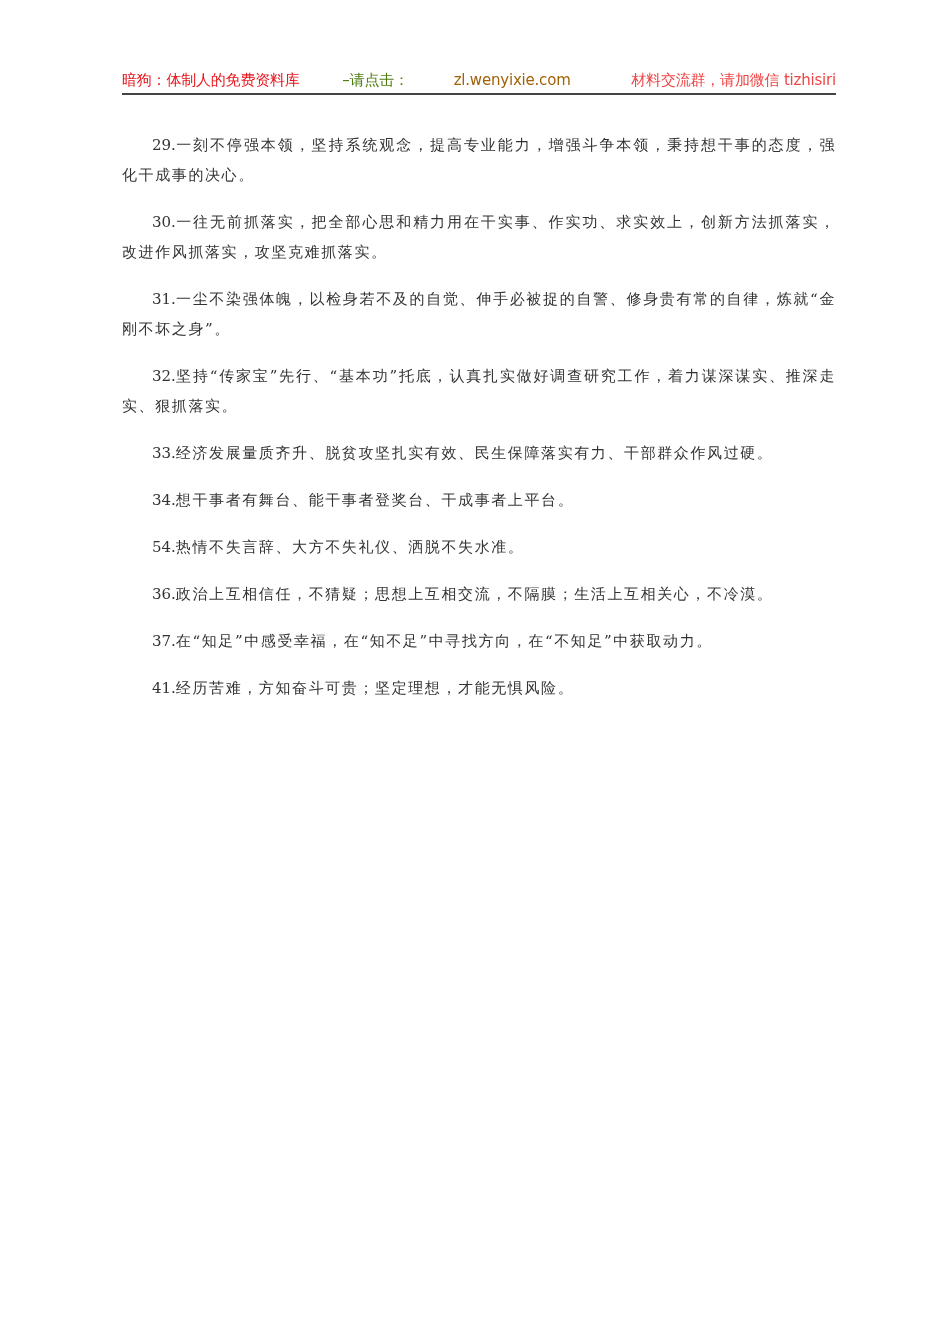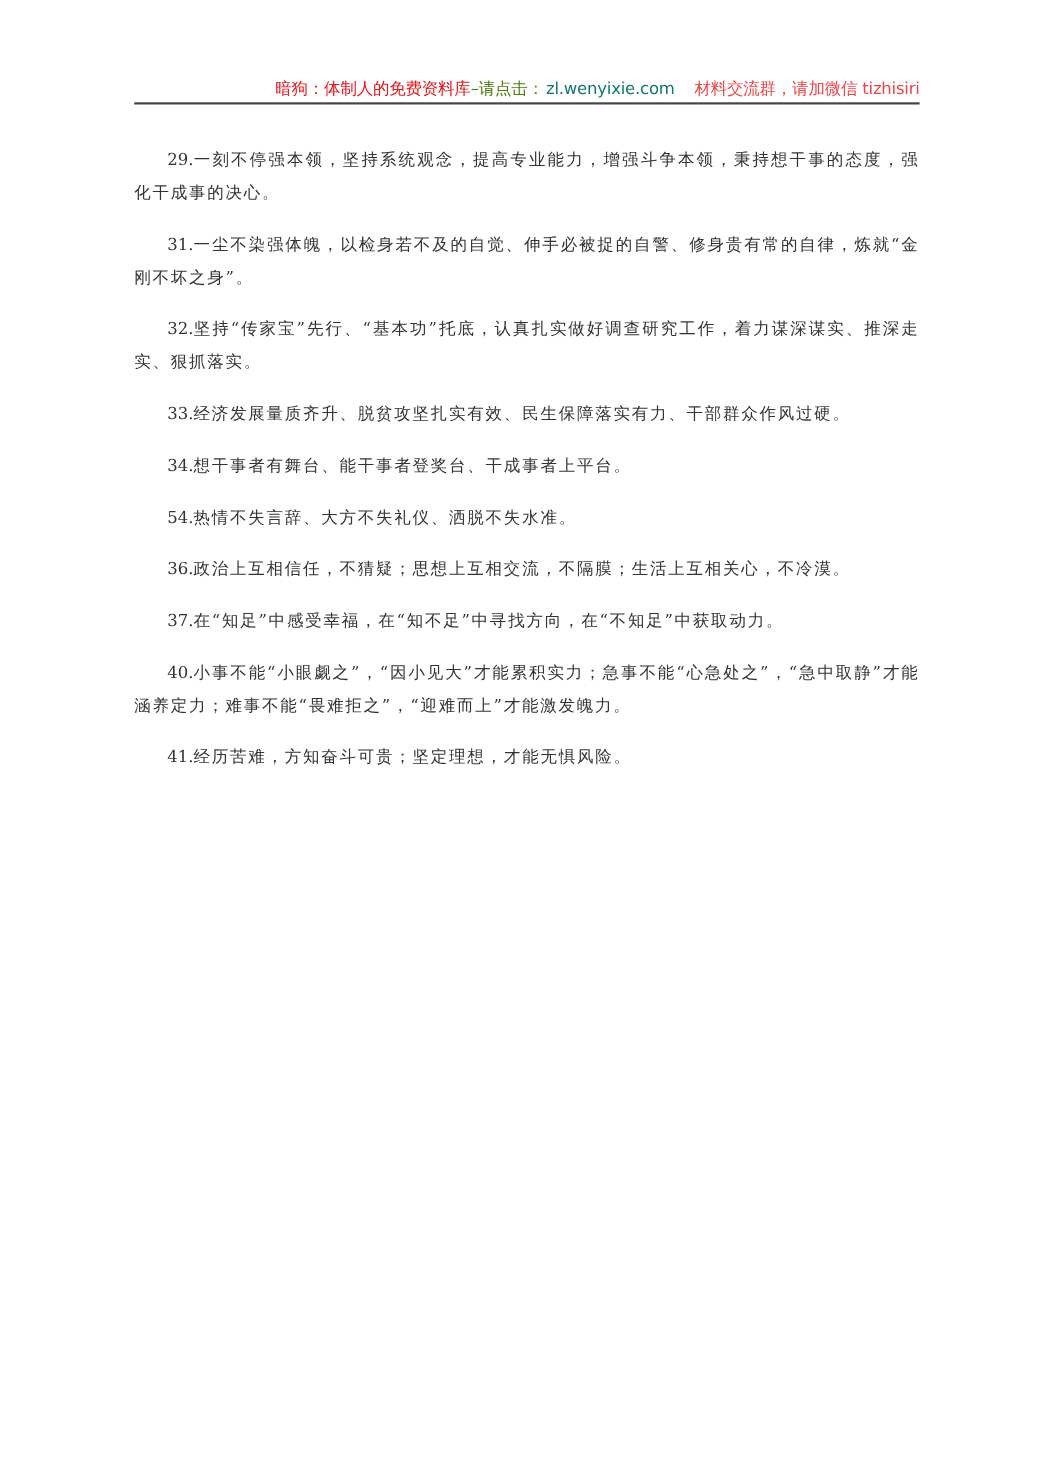--- a/index.html
+++ b/index.html
@@ -15,30 +15,30 @@
       font-family: "DejaVu Serif", "Liberation Serif", serif;
       color: #333333;
     }
     .page-header {
       position: absolute;
       left: 122px;
       top: 68px;
       width: 714px;
       height: 24px;
       display: flex;
-      justify-content: flex-end;
+      justify-content: space-between;
       align-items: center;
       font-family: "DejaVu Sans", "Liberation Sans", sans-serif;
       font-size: 15px;
       white-space: nowrap;
       letter-spacing: -0.2px;
     }
     .hdr-brand { color: #e8141b; }
     .hdr-prompt { color: #4d7c0f; }
-    .hdr-link { color: #0f766e; text-decoration: none; margin-left: 2px; }
+    .hdr-link { color: #a16207; text-decoration: none; margin-left: 2px; }
     .hdr-group { color: #ef4444; margin-left: 18px; }
     .header-rule {
       position: absolute;
       left: 122px;
       top: 93px;
       width: 714px;
       height: 2px;
       background: #444444;
     }
     .content {
@@ -65,22 +65,22 @@
 <div class="page-header">
   <span class="hdr-brand">暗狗：体制人的免费资料库</span>
   <span class="hdr-prompt">–请点击：</span>
   <a class="hdr-link">zl.wenyixie.com</a>
   <span class="hdr-group">材料交流群，请加微信 tizhisiri</span>
 </div>
 <div class="header-rule"></div>
 
 <div class="content">
   <p class="para"><span class="num">29.</span><span>一刻不停强本领，坚持系统观念，提高专业能力，增强斗争本领，秉持想干事的态度，强化干成事的决心。</span></p>
+  <p class="para"><span class="num">30.</span><span>一往无前抓落实，把全部心思和精力用在干实事、作实功、求实效上，创新方法抓落实，改进作风抓落实，攻坚克难抓落实。</span></p>
   <p class="para"><span class="num">31.</span><span>一尘不染强体魄，以检身若不及的自觉、伸手必被捉的自警、修身贵有常的自律，炼就“金刚不坏之身”。</span></p>
   <p class="para"><span class="num">32.</span><span>坚持“传家宝”先行、“基本功”托底，认真扎实做好调查研究工作，着力谋深谋实、推深走实、狠抓落实。</span></p>
   <p class="para"><span class="num">33.</span><span>经济发展量质齐升、脱贫攻坚扎实有效、民生保障落实有力、干部群众作风过硬。</span></p>
   <p class="para"><span class="num">34.</span><span>想干事者有舞台、能干事者登奖台、干成事者上平台。</span></p>
   <p class="para"><span class="num">54.</span><span>热情不失言辞、大方不失礼仪、洒脱不失水准。</span></p>
   <p class="para"><span class="num">36.</span><span>政治上互相信任，不猜疑；思想上互相交流，不隔膜；生活上互相关心，不冷漠。</span></p>
   <p class="para"><span class="num">37.</span><span>在“知足”中感受幸福，在“知不足”中寻找方向，在“不知足”中获取动力。</span></p>
-  <p class="para"><span class="num">40.</span><span>小事不能“小眼觑之”，“因小见大”才能累积实力；急事不能“心急处之”，“急中取静”才能涵养定力；难事不能“畏难拒之”，“迎难而上”才能激发魄力。</span></p>
   <p class="para"><span class="num">41.</span><span>经历苦难，方知奋斗可贵；坚定理想，才能无惧风险。</span></p>
 </div>
 
 </body></html>

